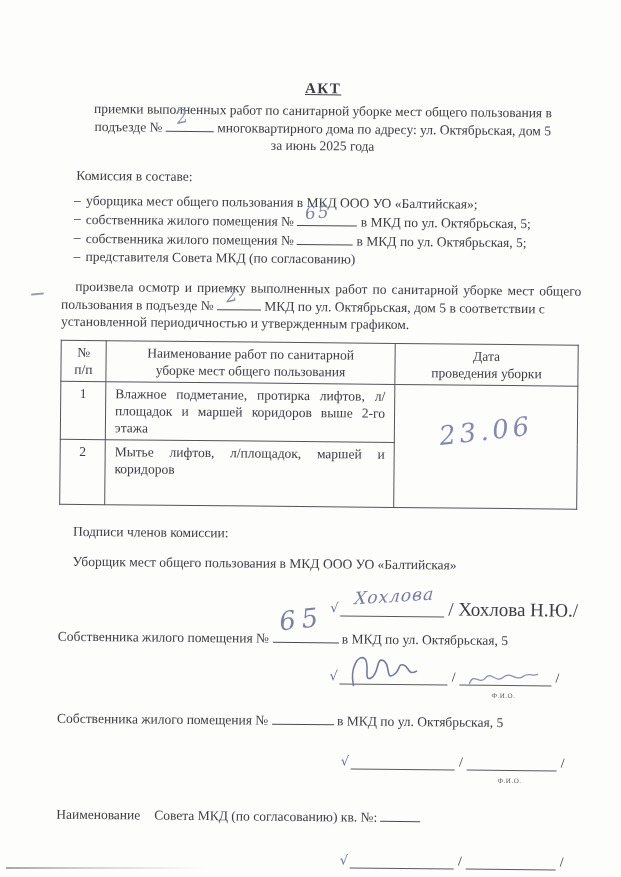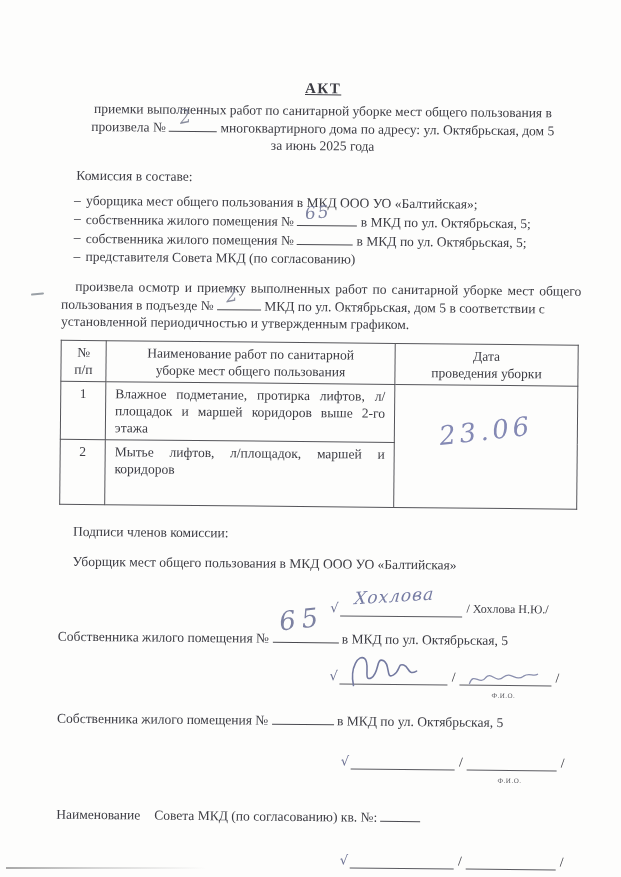--- a/index.html
+++ b/index.html
@@ -30,21 +30,21 @@
   td.cell-no{text-align:center;}
   td.cell-work{text-align:justify;text-align-last:left;padding:3px 9px;}
   td.cell-date{vertical-align:middle;text-align:center;position:relative;}
   .hw-date{font-size:26px;letter-spacing:4px;transform:rotate(-7deg);display:inline-block;
            color:#8489b4;position:relative;top:-14px;}
   .sig-row{display:flex;align-items:flex-end;}
   .check{color:#6d7294;font-size:13px;padding-right:2px;}
   .sline{display:inline-block;border-bottom:1px solid #5a5a60;height:16px;position:relative;}
   .slash{padding:0 4px;}
   .fio-row{display:flex;font-size:7px;color:#5a5a60;letter-spacing:0.5px;margin-top:2px;}
-  .sig-name-print{font-size:12px;padding-left:4px;white-space:nowrap;}
+  .sig-name-print{font-size:19px;padding-left:4px;white-space:nowrap;}
   .hw-sign{position:absolute;left:14px;top:-12px;font-size:17px;letter-spacing:1px;white-space:nowrap;
            transform:rotate(-4deg) skewX(-8deg);color:#767ca3;}
   .scribble{position:absolute;bottom:-6px;}
   .artifact-dash{position:absolute;left:31px;top:293px;width:13px;height:2px;background:#9aa0a6;
                  transform:rotate(-6deg);border-radius:1px;}
   .artifact-bottom{position:absolute;left:6px;top:867px;width:200px;height:2px;
                    background:linear-gradient(to right,#a8a8a8,#d6d6d6 45%,rgba(255,255,255,0));}
   .gap{display:inline-block;width:14px;}
 </style>
 </head>
@@ -53,21 +53,21 @@
 <div class="sheet">
   <div class="content">
 
     <div class="t-center">
       <span class="doc-title">АКТ</span>
     </div>
 
     <div style="margin-top:5px;">
       <div class="intro-line">приемки выполненных работ по санитарной уборке мест общего пользования в</div>
       <div class="intro-line">
-        <span>произвела №</span>
+        <span>подъезде №</span>
         <span class="blank" style="width:48px;">
           <span class="hw hw-no">2</span>
         </span>
         <span>многоквартирного дома по адресу: ул. Октябрьская, дом 5</span>
       </div>
       <div class="intro-line">за июнь 2025 года</div>
     </div>
 
     <div class="sect indent" style="margin-top:15px;">Комиссия в составе:</div>
 

